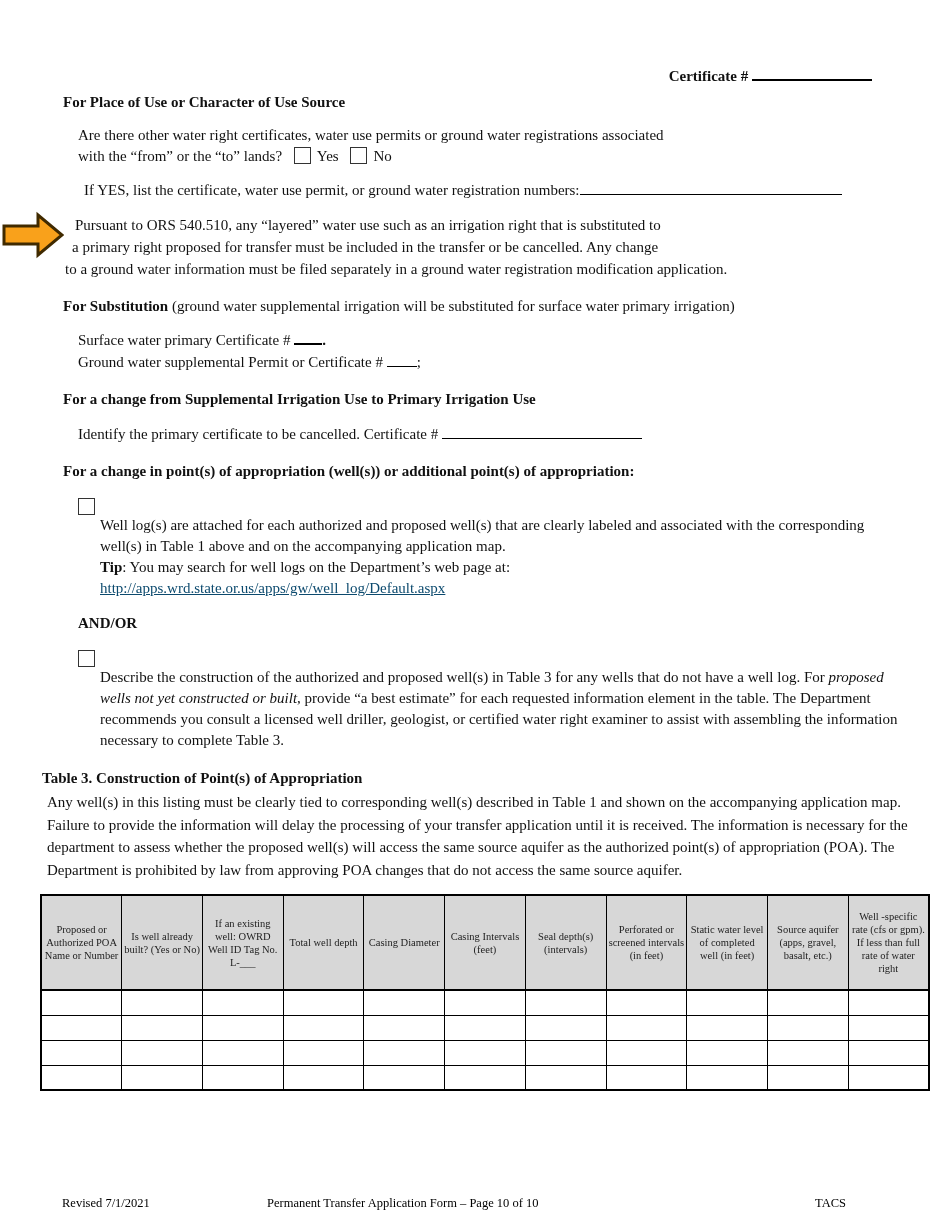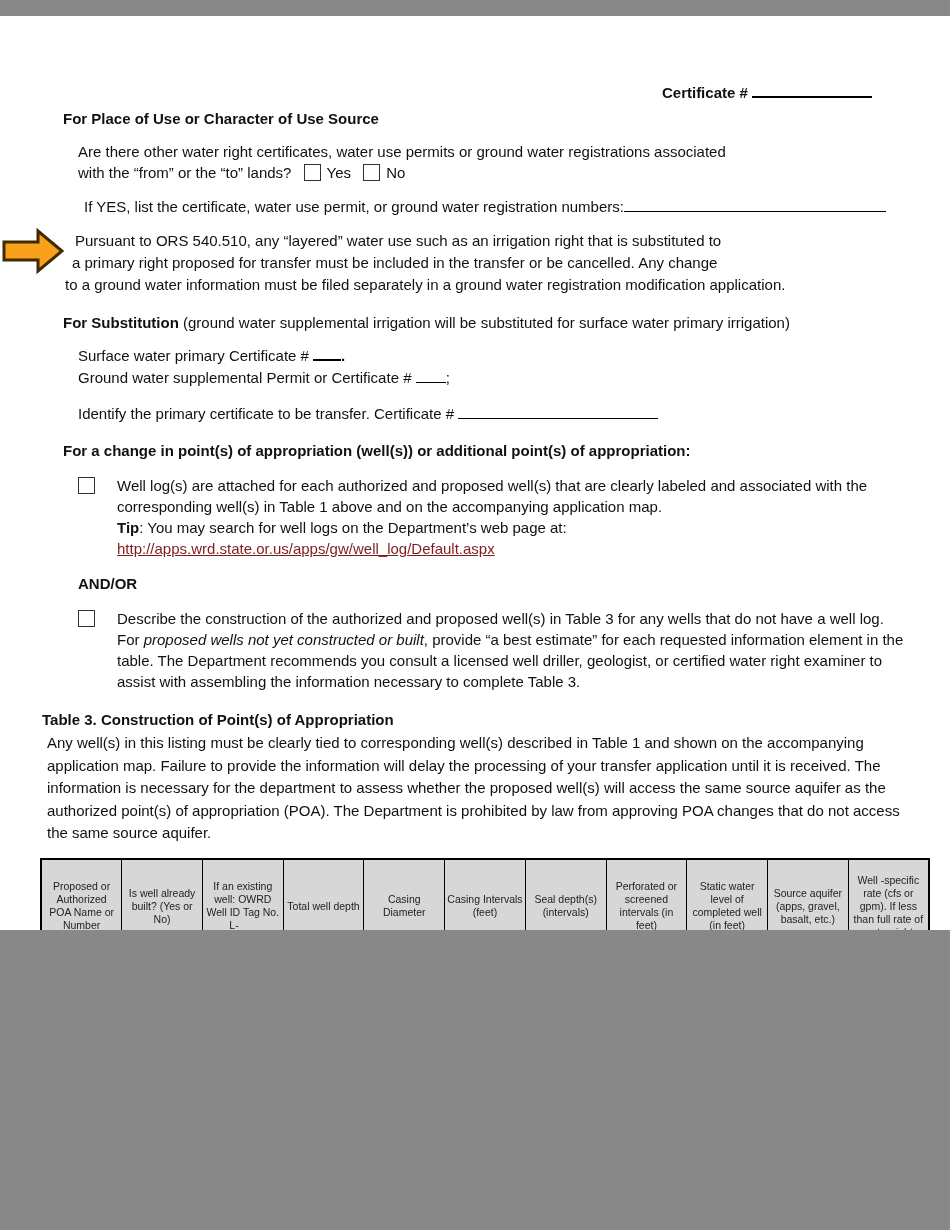--- a/index.html
+++ b/index.html
@@ -1,20 +1,20 @@
 <!DOCTYPE html>
 <html><head>
 <meta charset="utf-8">
 <style>
   * { margin:0; padding:0; box-sizing:border-box; }
   html,body { background:#888; }
   .page {
-    width:950px; height:914px; background:#ffffff; color:#111;
-    font-family:Liberation Sans, sans-serif; font-size:15px; line-height:21px;
-    position:relative; margin:16px auto; overflow:hidden;
+    width:950px; height:1230px; background:#ffffff; color:#111;
+    font-family:Liberation Serif, serif; font-size:15px; line-height:21px;
+    position:relative; margin:0 auto; overflow:hidden;
   }
   .content { padding:66px 45px 0 63px; }
 
   .cert-line { text-align:right; font-weight:bold; padding-right:33px; margin-bottom:5px; }
   .blank { display:inline-block; border-bottom:2px solid #000; height:15px; vertical-align:baseline; }
   .blank.thin { border-bottom-width:1.5px; }
   .blank.w120 { width:120px; }
   .blank.w262 { width:262px; }
   .blank.w30 { width:30px; }
   .blank.w28 { width:28px; }
@@ -28,25 +28,25 @@
     display:inline-block; width:17px; height:17px; border:1.5px solid #333;
     background:#fff; vertical-align:-3px; margin:0 6px 0 8px;
   }
   .arrow-para { margin-left:12px; margin-top:13px; position:relative; line-height:22px; }
   .arrow-para .ln2 { margin-left:-3px; }
   .arrow-para .ln3 { margin-left:-10px; }
   .arrow-icon { position:absolute; left:-73px; top:-3px; width:62px; height:48px; }
 
   .sub-lines { margin-left:15px; margin-top:12px; line-height:22px; }
 
-  .chk-item { display:flex; margin-left:15px; margin-top:14px; }
+  .chk-item { display:flex; margin-left:15px; margin-top:14px;flex-direction:column; }
   .chk-item .checkbox { flex:0 0 17px; margin:2px 0 0 0; }
   .chk-text { margin-left:22px; width:798px; }
   .andor { font-weight:bold; margin-left:15px; margin-top:14px; }
-  a.doc-link { color:#7f1d1d; text-decoration:underline; }
+  a.doc-link { color:#0c4a6e; text-decoration:underline; }
   .it { font-style:italic; }
   .b { font-weight:bold; }
 
   .t3-title { font-weight:bold; margin-left:-21px; margin-top:17px; }
   .t3-desc { margin-left:-16px; margin-top:2px; width:866px; line-height:22.5px; }
 
   table.t3 {
     border-collapse:collapse; table-layout:fixed;
     width:890px; margin-left:-23px; margin-top:13px;
     border:2px solid #000;
@@ -106,23 +106,24 @@
       <div>
         <span>Surface water primary Certificate #</span>
         <span class="blank w28"></span><span class="b">.</span>
       </div>
       <div>
         <span>Ground water supplemental Permit or Certificate #</span>
         <span class="blank thin w30"></span><span>;</span>
       </div>
     </div>
 
+    <div class="h">For a change from Supplemental Irrigation Use to Primary Irrigation Use</div>
 
     <div class="para" style="margin-top:14px;">
-      <span>Identify the primary certificate to be transfer. Certificate #</span>
+      <span>Identify the primary certificate to be cancelled. Certificate #</span>
       <span class="blank thin w200"></span>
     </div>
 
     <div class="h">For a change in point(s) of appropriation (well(s)) or additional point(s) of appropriation:</div>
 
     <div class="chk-item">
       <span class="checkbox"></span>
       <div class="chk-text">
         <span>Well log(s) are attached for each authorized and proposed well(s) that are clearly labeled and associated with the corresponding well(s) in Table 1 above and on the accompanying application map.</span>
         <div>

